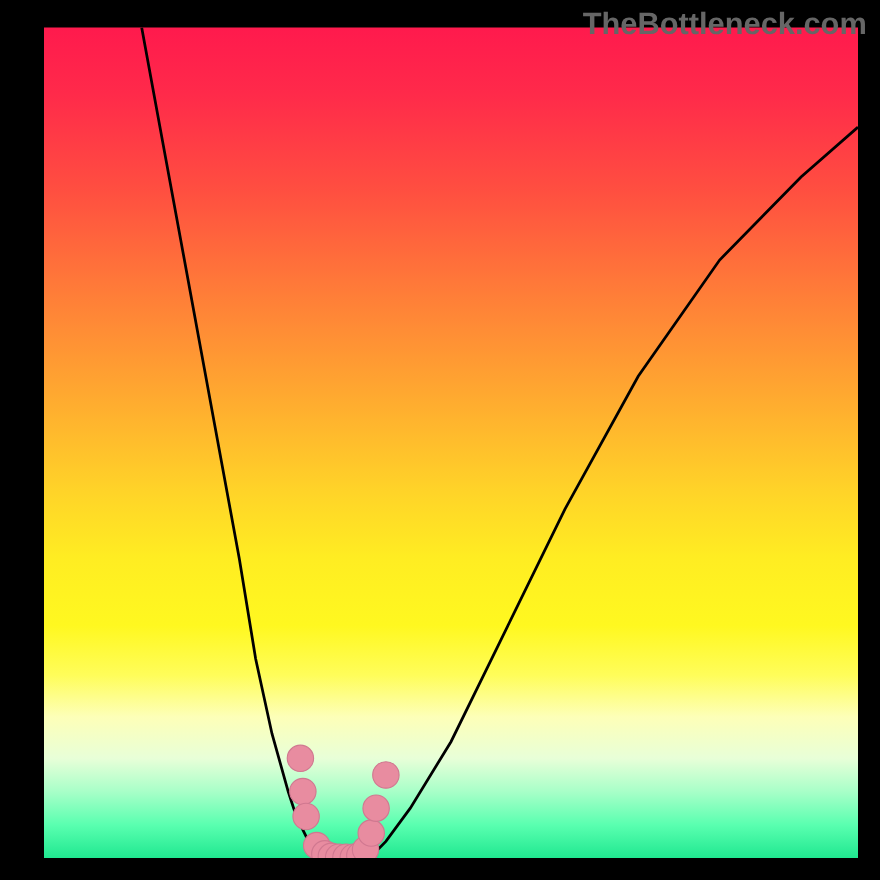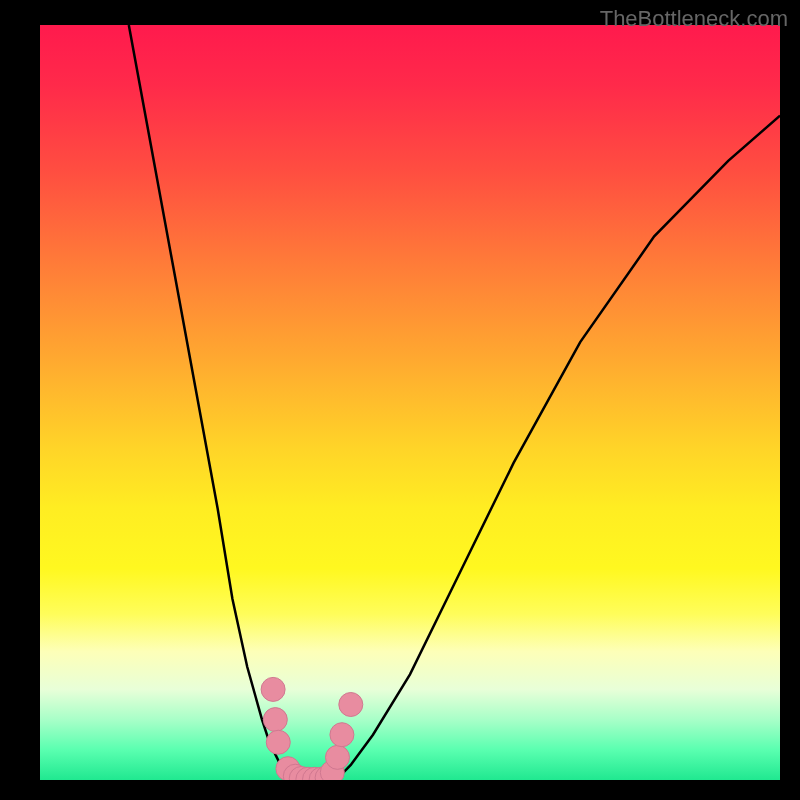--- a/index.html
+++ b/index.html
@@ -32,22 +32,22 @@
       #a8ffc8 92%,
       #5affb0 96%,
       #20e890 100%
     );
   }
   .watermark {
     position: absolute;
     top: 6px;
     right: 12px;
     color: #666;
-    font-size: 22px;
-    font-weight: 400;
+    font-size: 28px;
+    font-weight: 700;
     z-index: 10;
   }
   svg.curves {
     position: absolute;
     left: 0;
     top: 0;
     width: 100%;
     height: 100%;
   }
   .marker {

